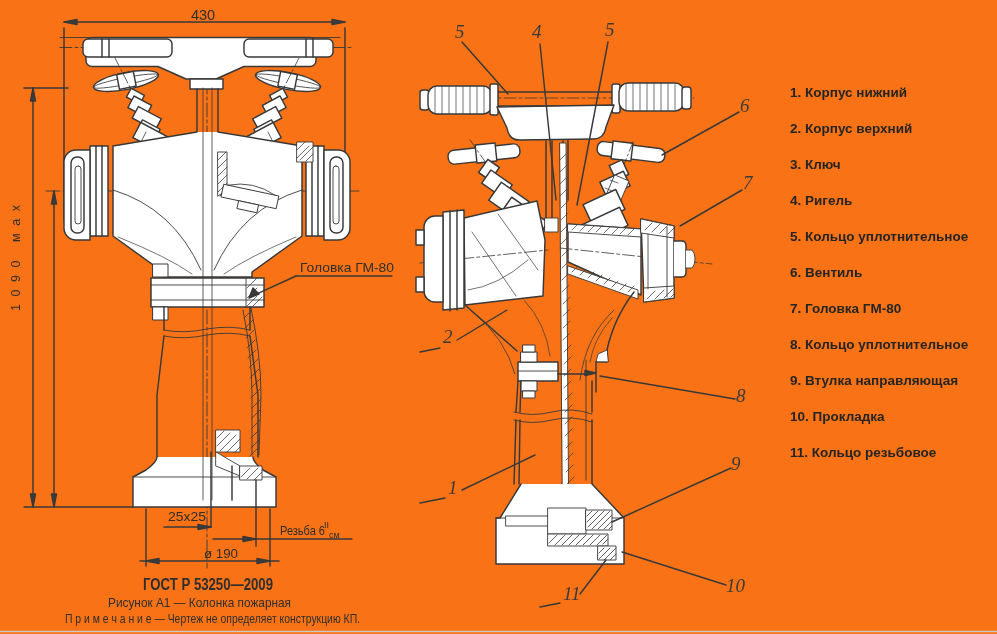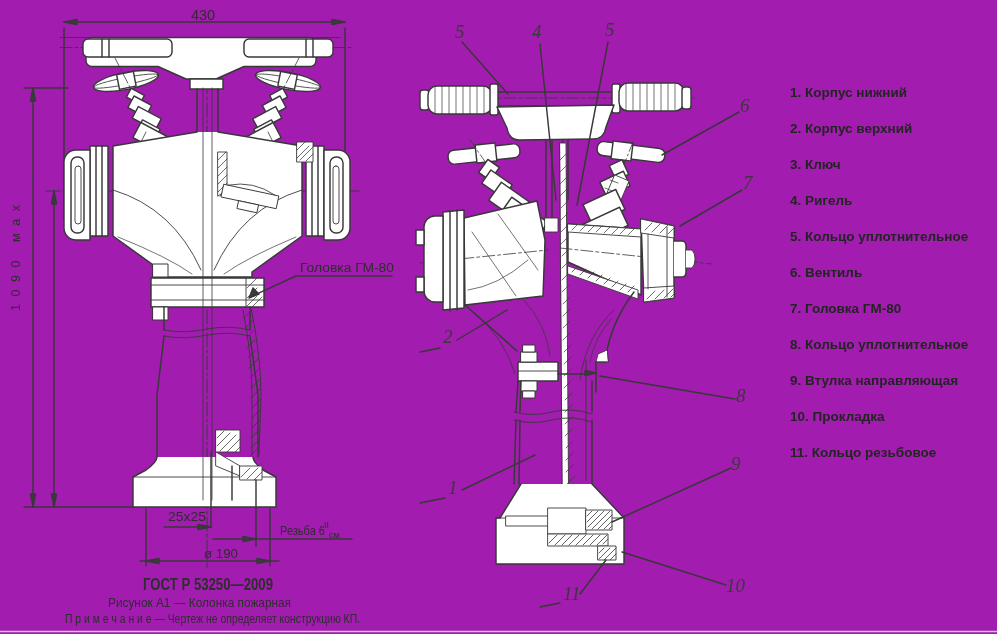--- a/index.html
+++ b/index.html
@@ -1,16 +1,16 @@
 <!DOCTYPE html>
 <html><head>
 <meta charset="utf-8">
 <style>
 html,body{margin:0;padding:0;background:#fcfcfc;}
-#page{position:relative;width:997px;height:634px;background:#a21caf;overflow:hidden;
+#page{position:relative;width:997px;height:634px;background:#f97316;overflow:hidden;
  font-family:"Liberation Sans",sans-serif;}
 svg{position:absolute;left:0;top:0;}
 .t{font-family:"Liberation Sans",sans-serif;fill:#2e2e2e;stroke:none;}
 .lg{font-family:"Liberation Sans",sans-serif;fill:#242424;stroke:none;}
 .num{font-family:"Liberation Serif",serif;font-style:italic;fill:#3a3a3a;stroke:none;}
 </style>
 </head>
 <body>
 <div id="page">
 <svg width="997" height="634" viewBox="0 0 997 634" fill="none" stroke="#383838" stroke-width="1.45" stroke-linecap="round" stroke-linejoin="round">

